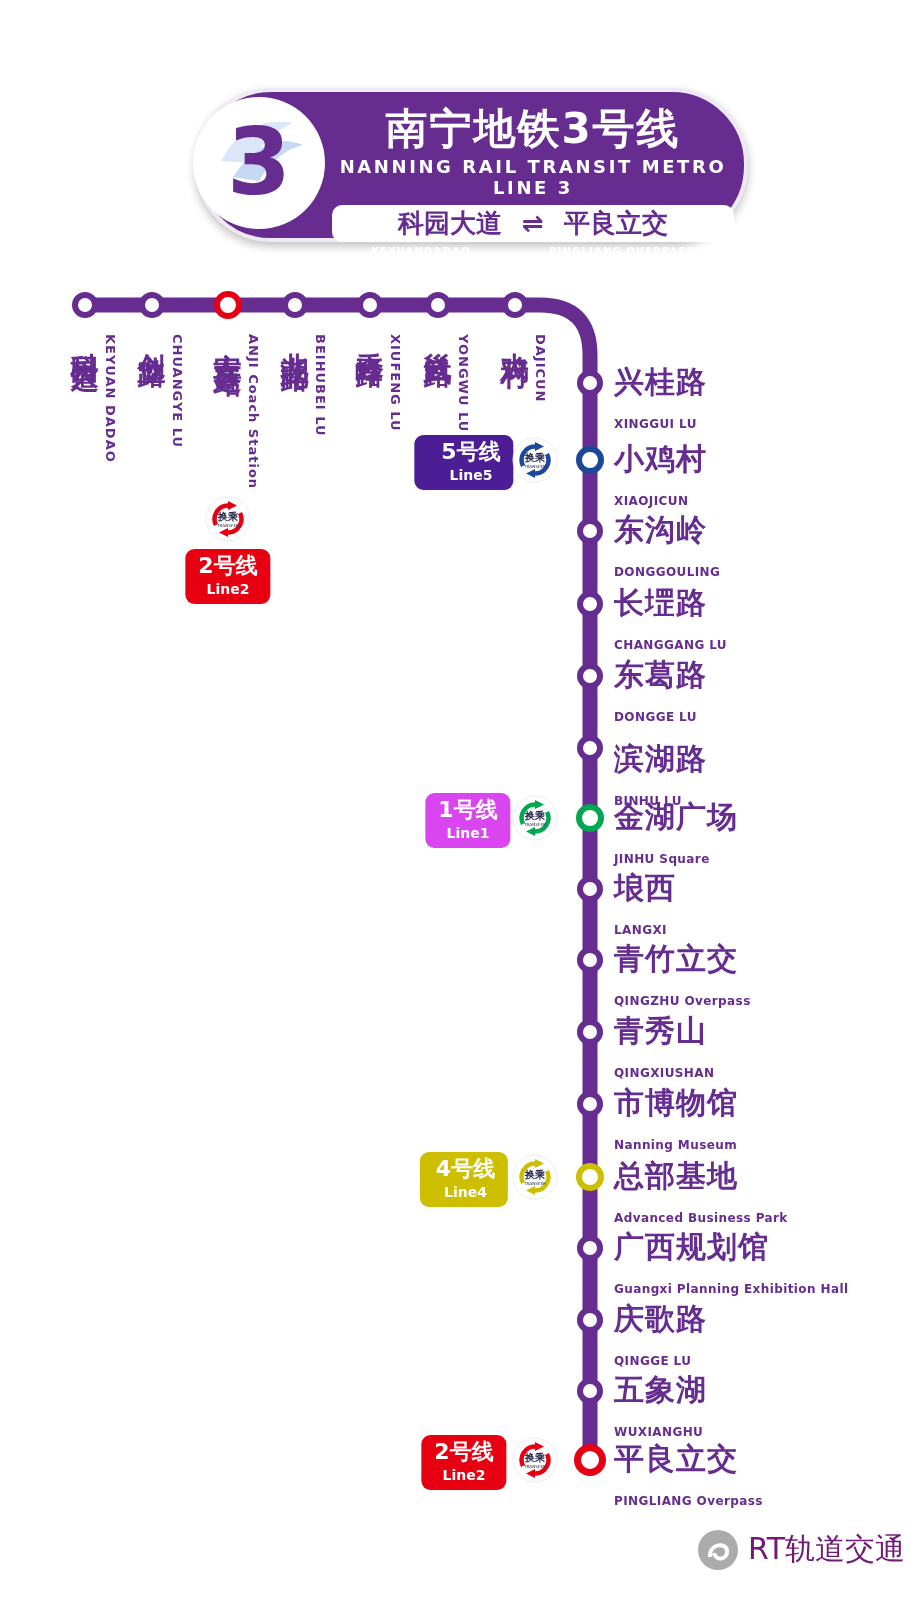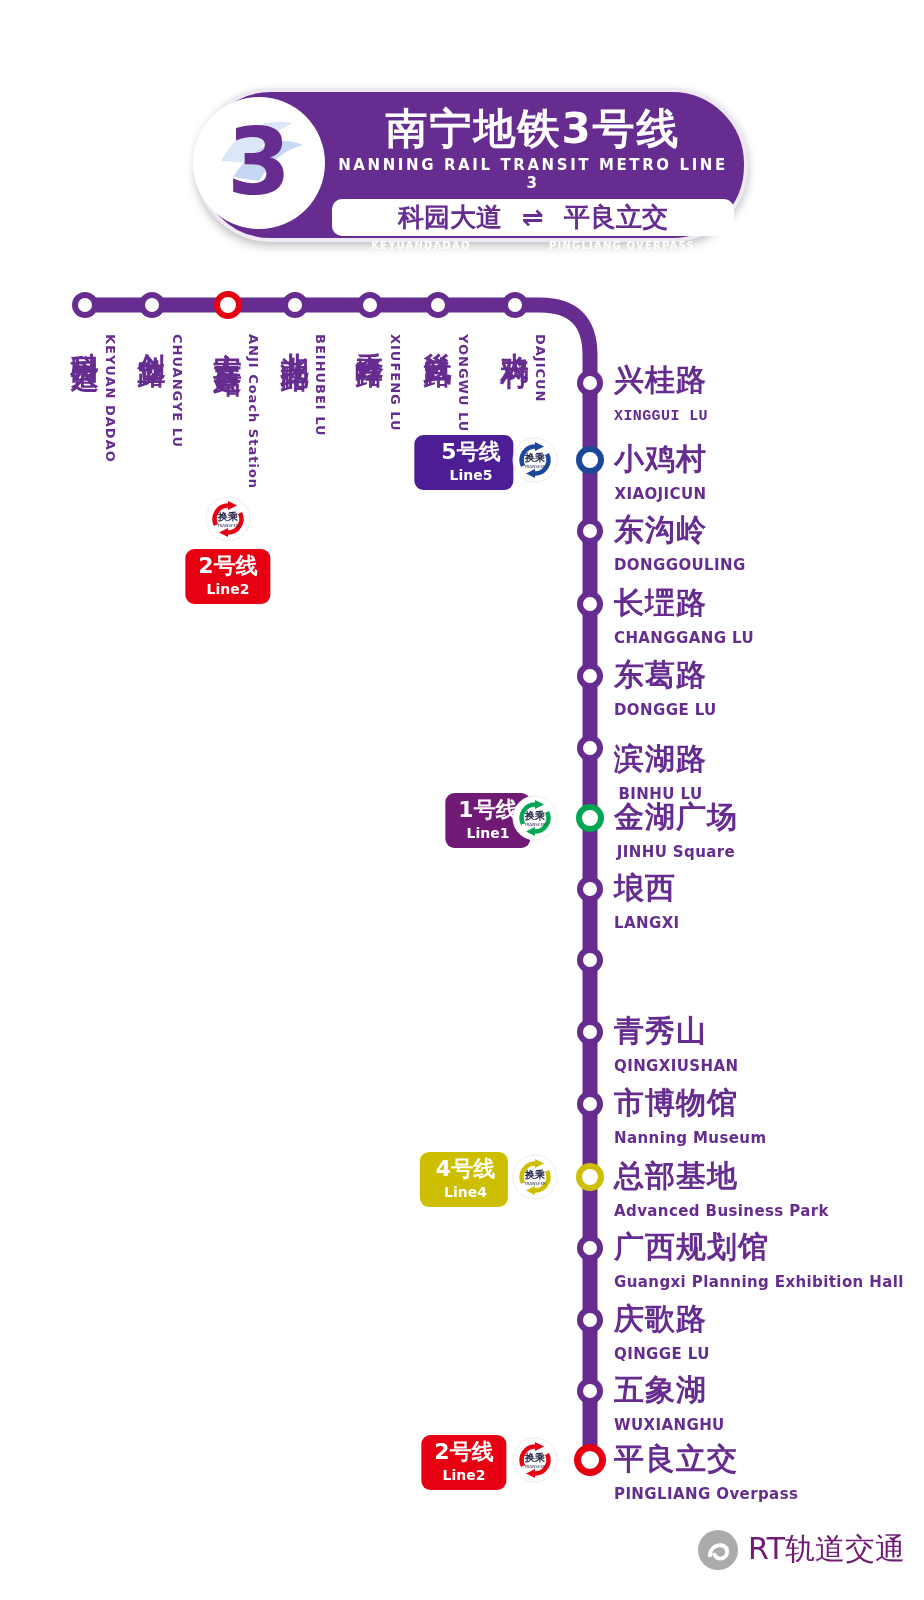--- a/index.html
+++ b/index.html
@@ -8,21 +8,21 @@
 
   
   .header{position:absolute;left:195px;top:88px;width:545px;height:146px;border-radius:76px;
           border:4px solid #efe9f5;box-shadow:0 4px 10px rgba(0,0,0,.25);}
   .header-circle{position:absolute;left:-6px;top:5px;width:132px;height:132px;background:#fff;
           border-radius:50%;display:flex;align-items:center;justify-content:center;overflow:hidden;}
   .wings{position:absolute;left:0;top:0;width:132px;height:132px;}
   .line-num{position:relative;font-size:92px;font-weight:800;color:var(--line);line-height:1;}
   .header-right{position:absolute;left:133px;top:12px;width:402px;text-align:center;}
   .header-title{font-size:42px;font-weight:bold;color:#fff;line-height:50px;letter-spacing:2px;}
-  .header-subtitle{font-size:15px;font-weight:bold;color:#fff;letter-spacing:2.6px;margin-top:2px;}
+  .header-subtitle{font-size:18px;font-weight:bold;color:#fff;letter-spacing:2.6px;margin-top:2px;}
   .header-route{margin-top:7px;background:#fff;border-radius:10px;font-size:26px;font-weight:bold;
           color:var(--line);line-height:37px;display:flex;justify-content:center;gap:20px;}
   .header-route-en{display:flex;justify-content:space-around;color:#fff;font-size:10px;
           font-weight:bold;letter-spacing:1.2px;margin-top:4px;}
 
   
   .line-svg{position:absolute;left:0;top:0;z-index:1;}
 
   
   .dot{position:absolute;width:26px;height:26px;border-radius:50%;background:#fff;
@@ -33,21 +33,21 @@
   
   .hlabel{position:absolute;top:330px;display:flex;flex-direction:row;gap:2px;z-index:4;}
   .hcn{writing-mode:vertical-rl;text-orientation:upright;font-size:28px;font-weight:bold;
        color:var(--line);letter-spacing:4px;line-height:32px;}
   .hen{writing-mode:vertical-rl;font-size:13px;font-weight:bold;color:var(--line);
        letter-spacing:1px;line-height:16px;padding-top:4px;}
 
   
   .vlabel{position:absolute;left:614px;z-index:4;}
   .vcn{font-size:30px;font-weight:bold;color:var(--line);line-height:34px;letter-spacing:1px;}
-  .ven{font-size:15px;font-weight:bold;color:var(--line);line-height:18px;margin-top:9px;letter-spacing:.4px;text-align:center;}
+  .ven{font-size:12px;font-weight:bold;color:var(--line);line-height:18px;margin-top:16px;letter-spacing:.4px;}
 
   
   .badge{position:absolute;transform:translateX(-50%);display:flex;flex-direction:column;
          align-items:center;color:#fff;border-radius:9px;padding:3px 13px 5px;z-index:5;}
   .badge-cn{font-size:22px;font-weight:bold;line-height:27px;}
   .badge-en{font-size:14px;font-weight:bold;line-height:20px;}
 
   
   .ticon{position:absolute;width:46px;height:46px;z-index:5;}
   .ticon-cn{font-size:10px;font-weight:bold;fill:#23234a;text-anchor:middle;}
@@ -137,21 +137,21 @@
   <div class="dot" style="left:577px;top:876px;"></div>
   <div class="dot" style="left:577px;top:947px;"></div>
   <div class="dot" style="left:577px;top:1019px;"></div>
   <div class="dot" style="left:577px;top:1091px;"></div>
   <div class="dot transfer" style="left: 576px; top: 1163px; border-color: rgb(205, 191, 0);"></div>
   <div class="dot" style="left:577px;top:1235px;"></div>
   <div class="dot" style="left:577px;top:1307px;"></div>
   <div class="dot" style="left:577px;top:1378px;"></div>
   <div class="dot transfer terminal" style="left: 574px; top: 1444px; border-color: rgb(230, 0, 18);"></div>
 
-  <div class="vlabel" style="top:365px;font-family:Liberation Mono, monospace;">
+  <div class="vlabel" style="top:365px;">
     <div class="vcn">兴桂路</div>
     <div class="ven">XINGGUI LU</div>
   </div>
   <div class="vlabel" style="top:442px;">
     <div class="vcn">小鸡村</div>
     <div class="ven">XIAOJICUN</div>
   </div>
   <div class="vlabel" style="top:513px;">
     <div class="vcn">东沟岭</div>
     <div class="ven">DONGGOULING</div>
@@ -169,20 +169,24 @@
     <div class="ven">BINHU LU</div>
   </div>
   <div class="vlabel" style="top:800px;">
     <div class="vcn">金湖广场</div>
     <div class="ven">JINHU Square</div>
   </div>
   <div class="vlabel" style="top:871px;">
     <div class="vcn">埌西</div>
     <div class="ven">LANGXI</div>
   </div>
+  <div class="vlabel" style="top:942px;">
+    <div class="vcn">青竹立交</div>
+    <div class="ven">QINGZHU Overpass</div>
+  </div>
   <div class="vlabel" style="top:1014px;">
     <div class="vcn">青秀山</div>
     <div class="ven">QINGXIUSHAN</div>
   </div>
   <div class="vlabel" style="top:1086px;">
     <div class="vcn">市博物馆</div>
     <div class="ven">Nanning Museum</div>
   </div>
   <div class="vlabel" style="top:1159px;">
     <div class="vcn">总部基地</div>
@@ -206,21 +210,21 @@
   </div>
 
   <div class="badge" style="left: 228px; top: 549px; background-color: rgb(230, 0, 18);">
     <span class="badge-cn">2号线</span>
     <span class="badge-en">Line2</span>
   </div>
   <div class="badge" style="left: 464px; top: 435px; background-color: #4c1d95; padding-left: 27px;">
     <span class="badge-cn">5号线</span>
     <span class="badge-en">Line5</span>
   </div>
-  <div class="badge" style="left: 488px; top: 793px; background-color: #701a75;">
+  <div class="badge" style="left: 468px; top: 793px; background-color: #d946ef;">
     <span class="badge-cn">1号线</span>
     <span class="badge-en">Line1</span>
   </div>
   <div class="badge" style="left: 464px; top: 1152px; background-color: rgb(205, 191, 0); padding-left: 16px;">
     <span class="badge-cn">4号线</span>
     <span class="badge-en">Line4</span>
   </div>
   <div class="badge" style="left: 464px; top: 1435px; background-color: rgb(230, 0, 18);">
     <span class="badge-cn">2号线</span>
     <span class="badge-en">Line2</span>

